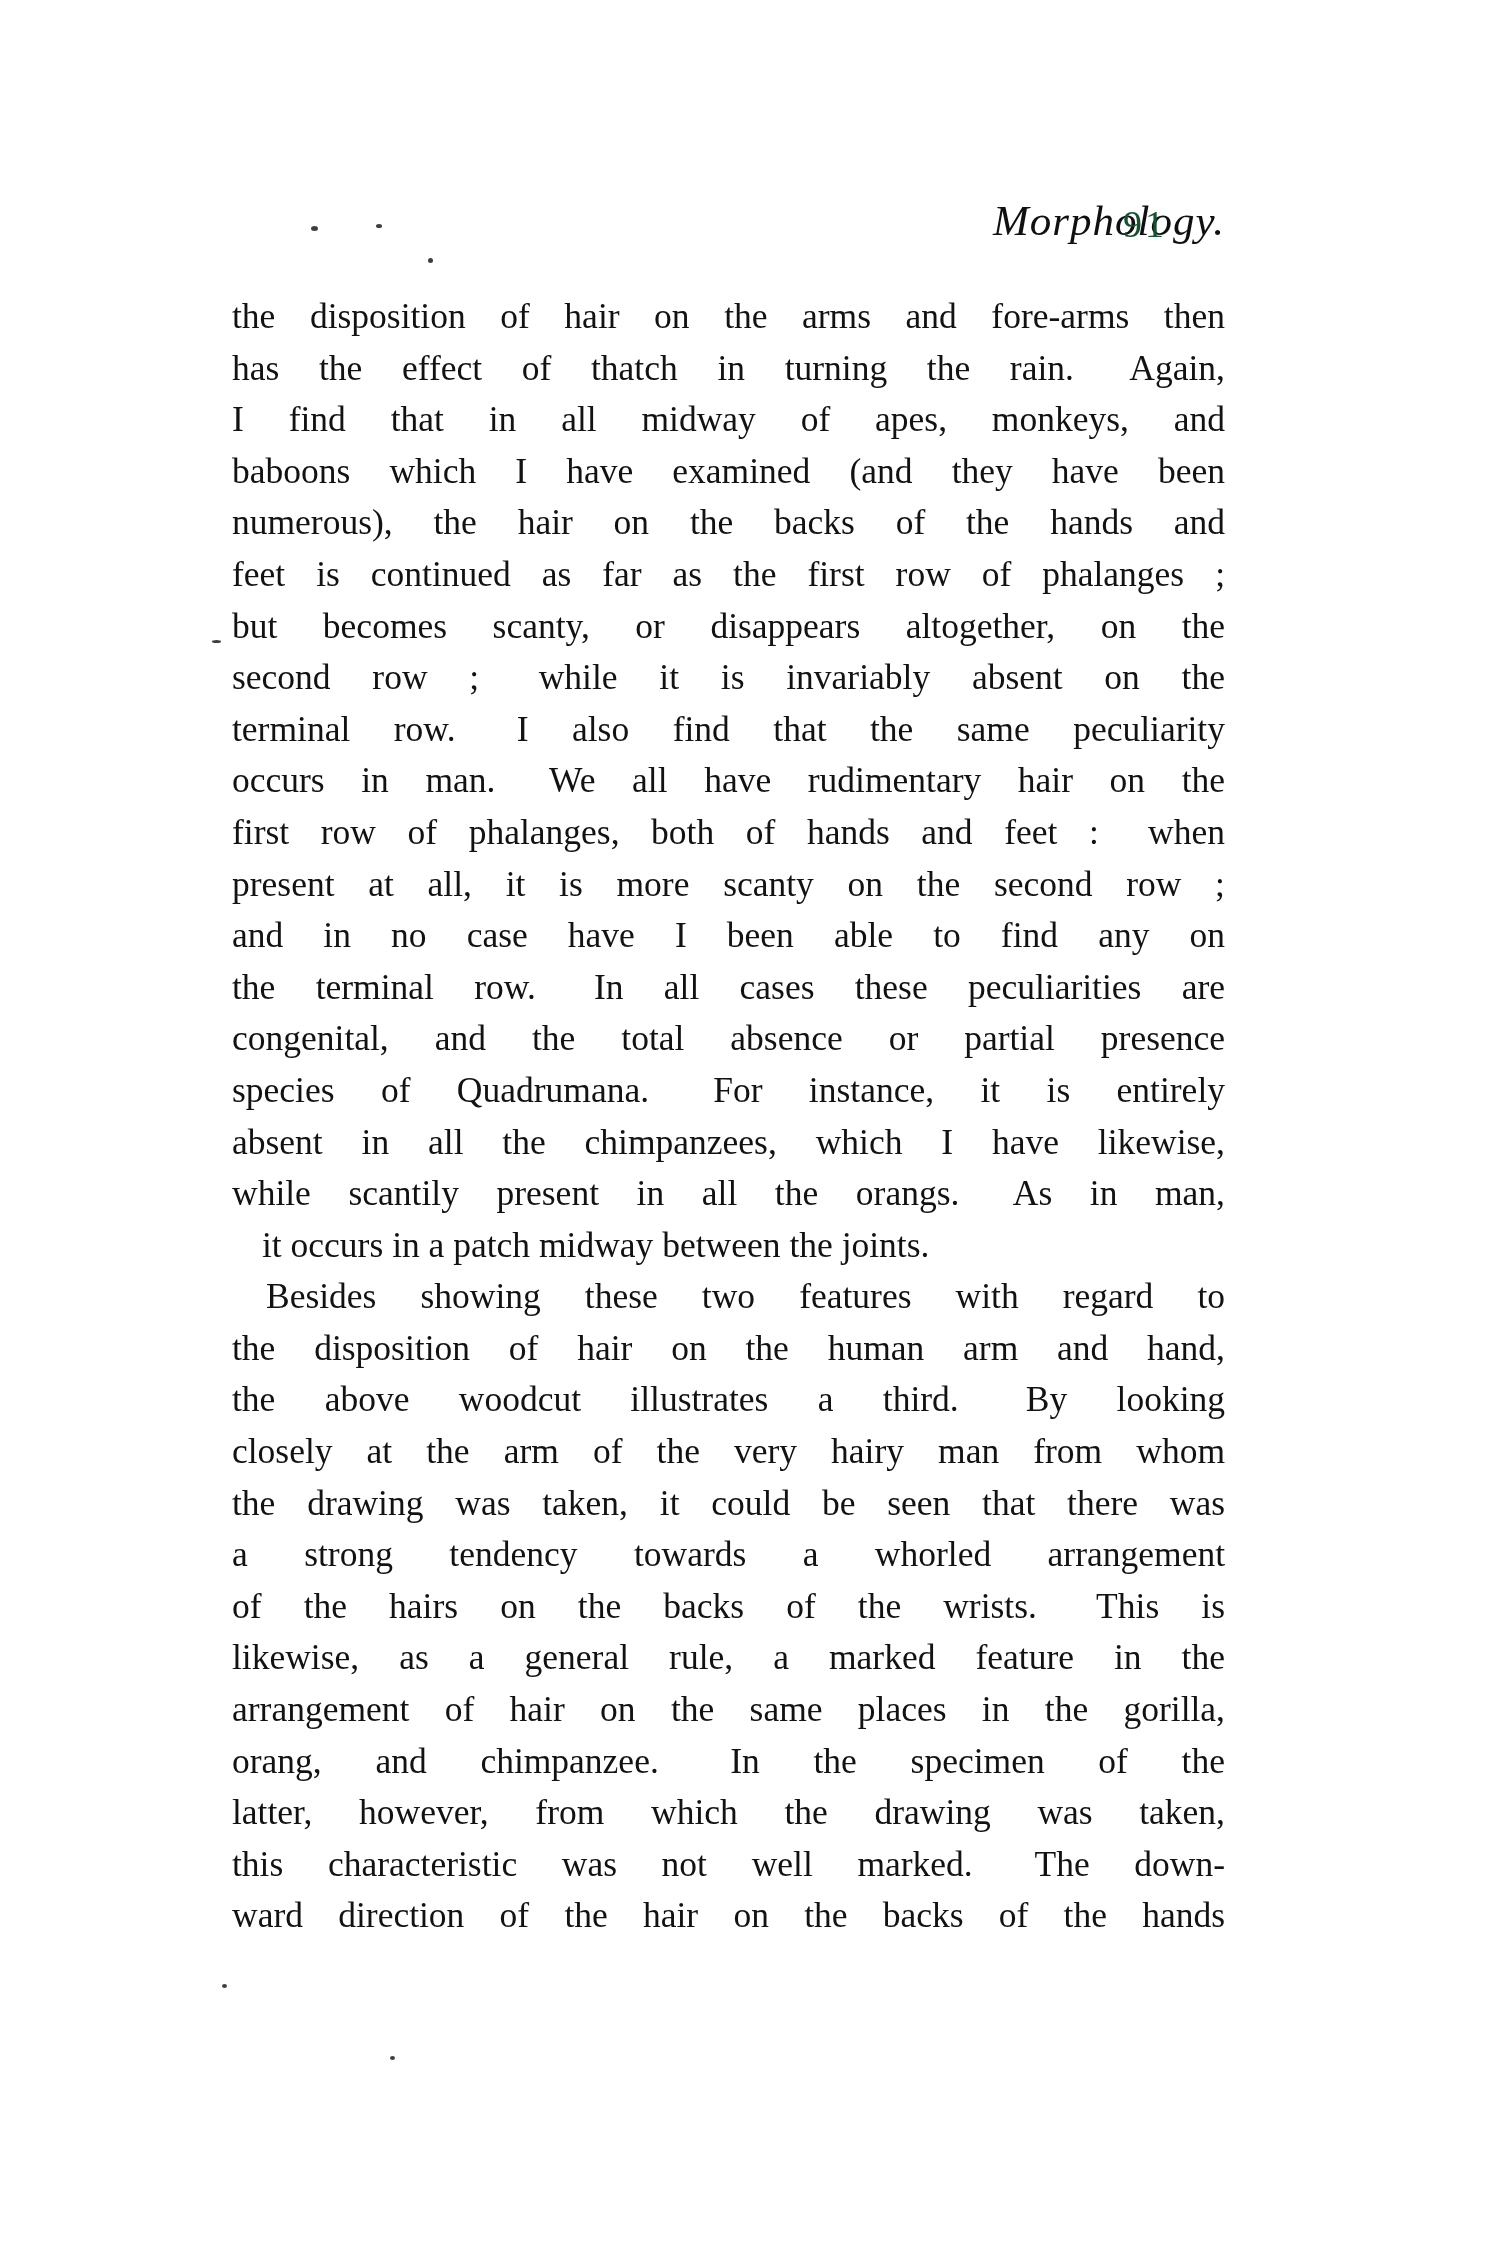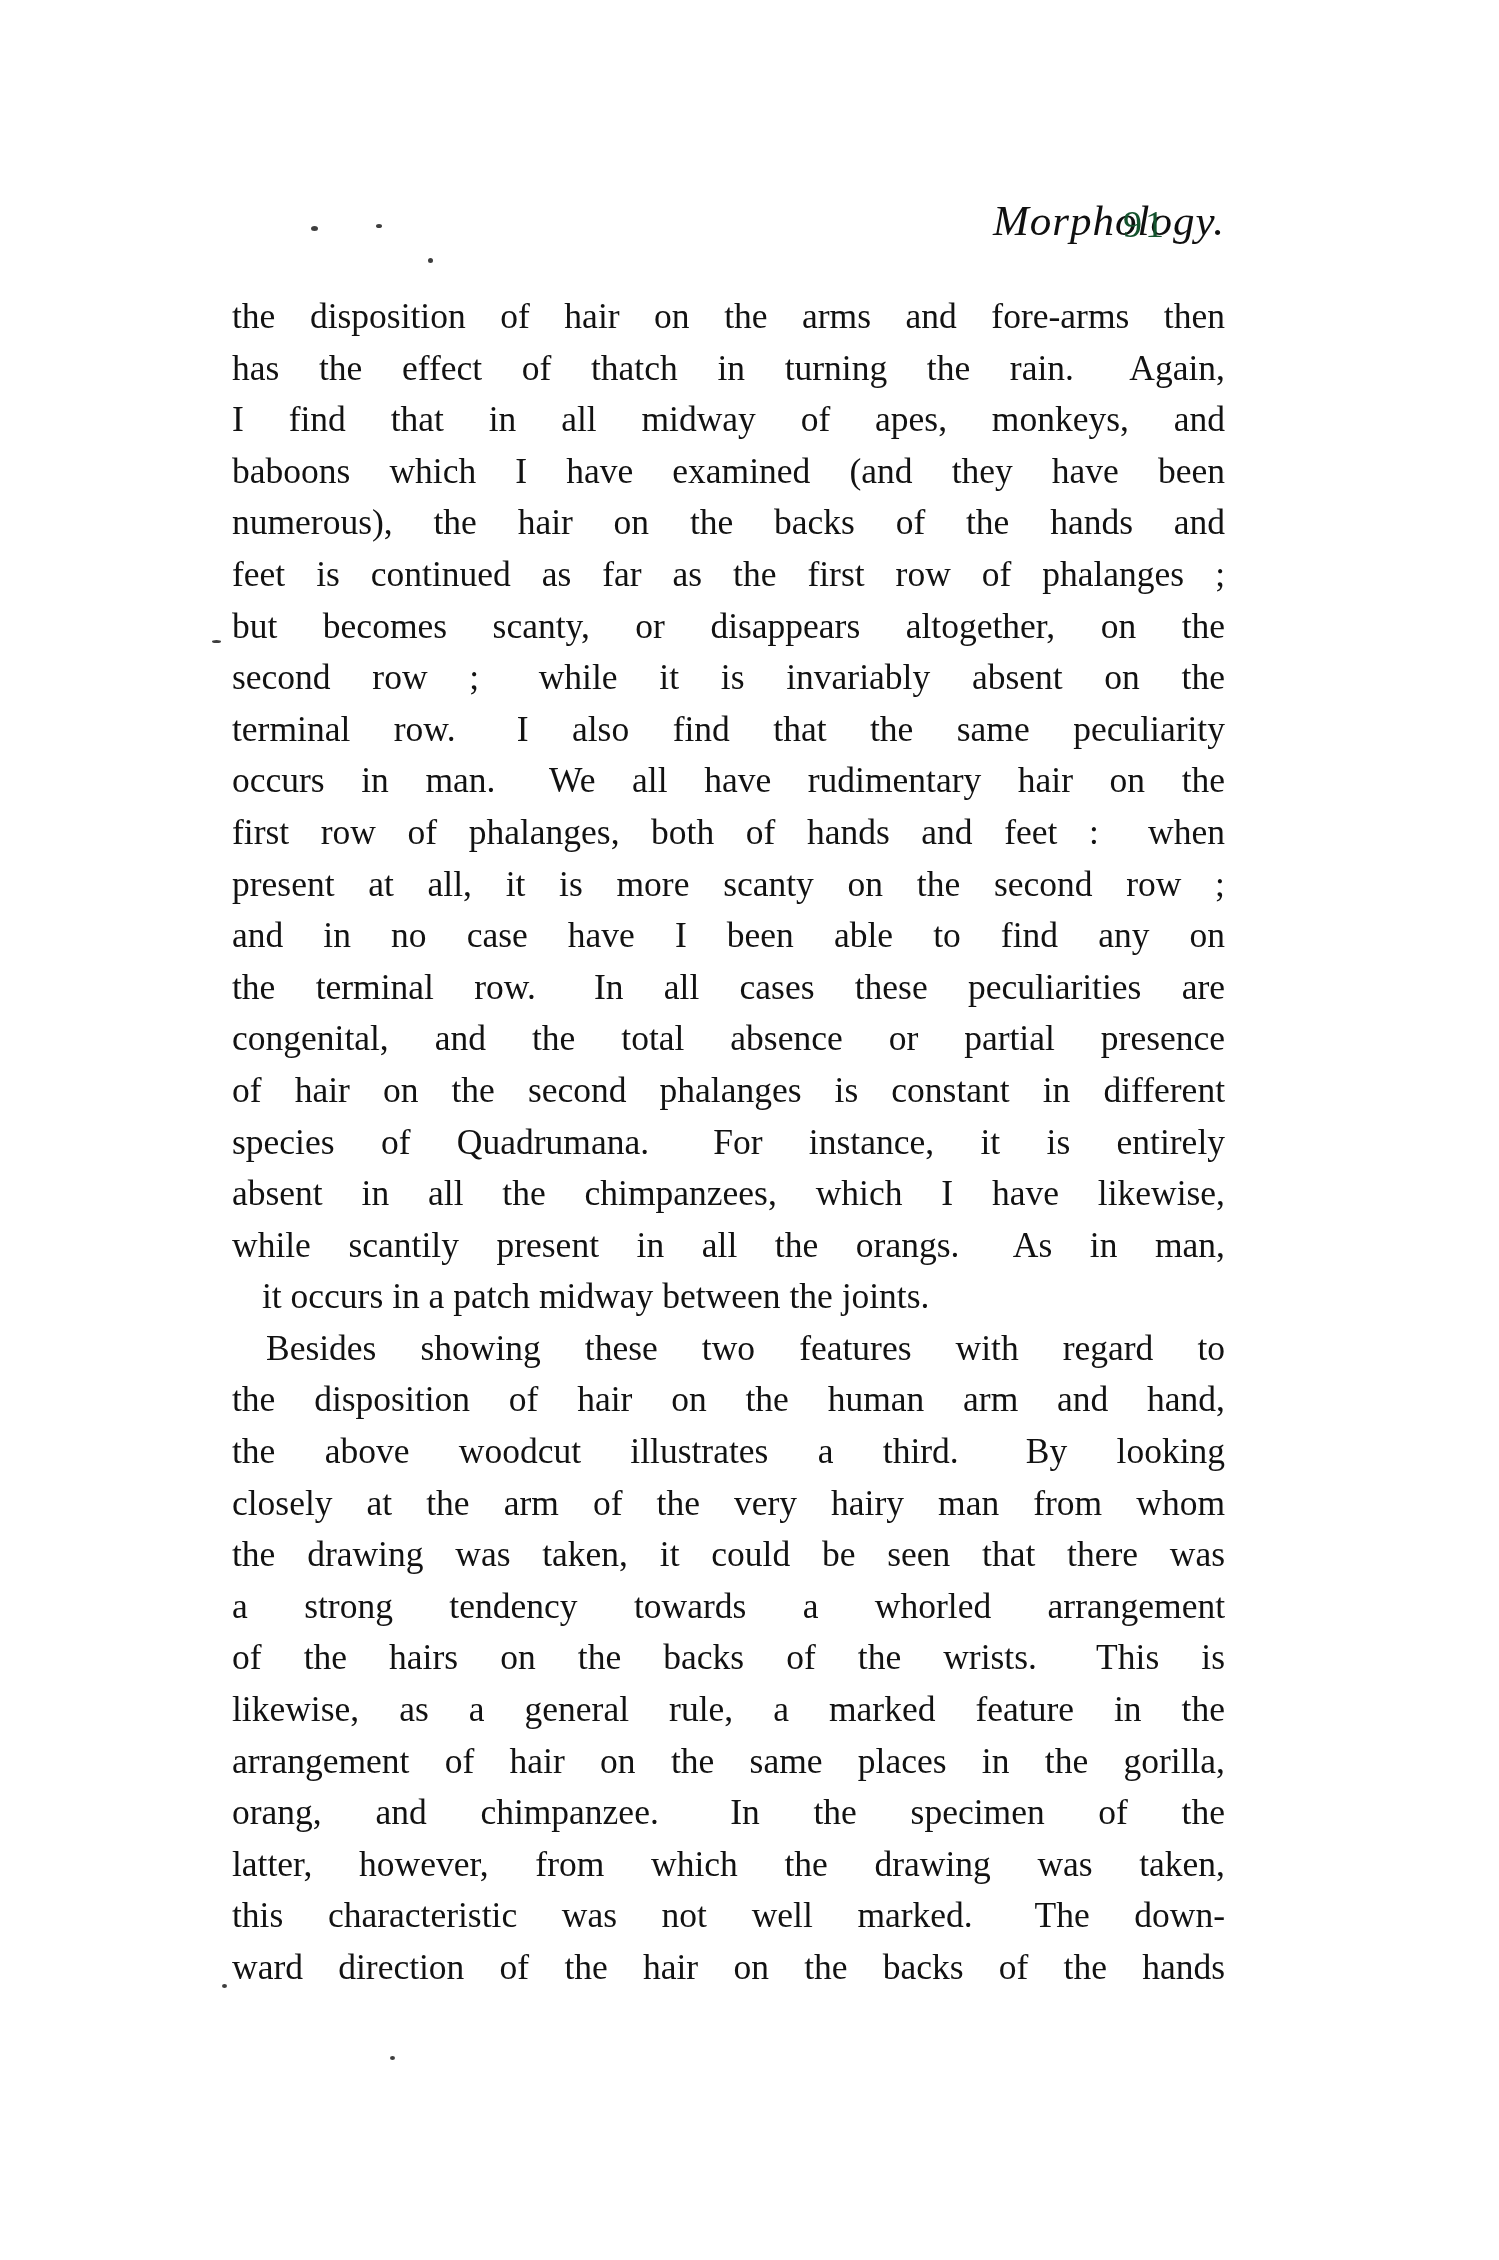--- a/index.html
+++ b/index.html
@@ -88,21 +88,20 @@
       <div class="line">feet is continued as far as the first row of phalanges ;</div>
       <div class="line">but becomes scanty, or disappears altogether, on the</div>
       <div class="line">second row ;  while it is invariably absent on the</div>
       <div class="line">terminal row.  I also find that the same peculiarity</div>
       <div class="line">occurs in man.  We all have rudimentary hair on the</div>
       <div class="line">first row of phalanges, both of hands and feet :  when</div>
       <div class="line">present at all, it is more scanty on the second row ;</div>
       <div class="line">and in no case have I been able to find any on</div>
       <div class="line">the terminal row.  In all cases these peculiarities are</div>
       <div class="line">congenital, and the total absence or partial presence</div>
-      <div class="line">of hair on the second phalanges is constant in different</div>
       <div class="line">species of Quadrumana.  For instance, it is entirely</div>
       <div class="line">absent in all the chimpanzees, which I have likewise,</div>
       <div class="line">while scantily present in all the orangs.  As in man,</div>
       <div class="line para-end">it occurs in a patch midway between the joints.</div>
       <div class="line indent">Besides showing these two features with regard to</div>
       <div class="line">the disposition of hair on the human arm and hand,</div>
       <div class="line">the above woodcut illustrates a third.  By looking</div>
       <div class="line">closely at the arm of the very hairy man from whom</div>
       <div class="line">the drawing was taken, it could be seen that there was</div>
       <div class="line">a strong tendency towards a whorled arrangement</div>

